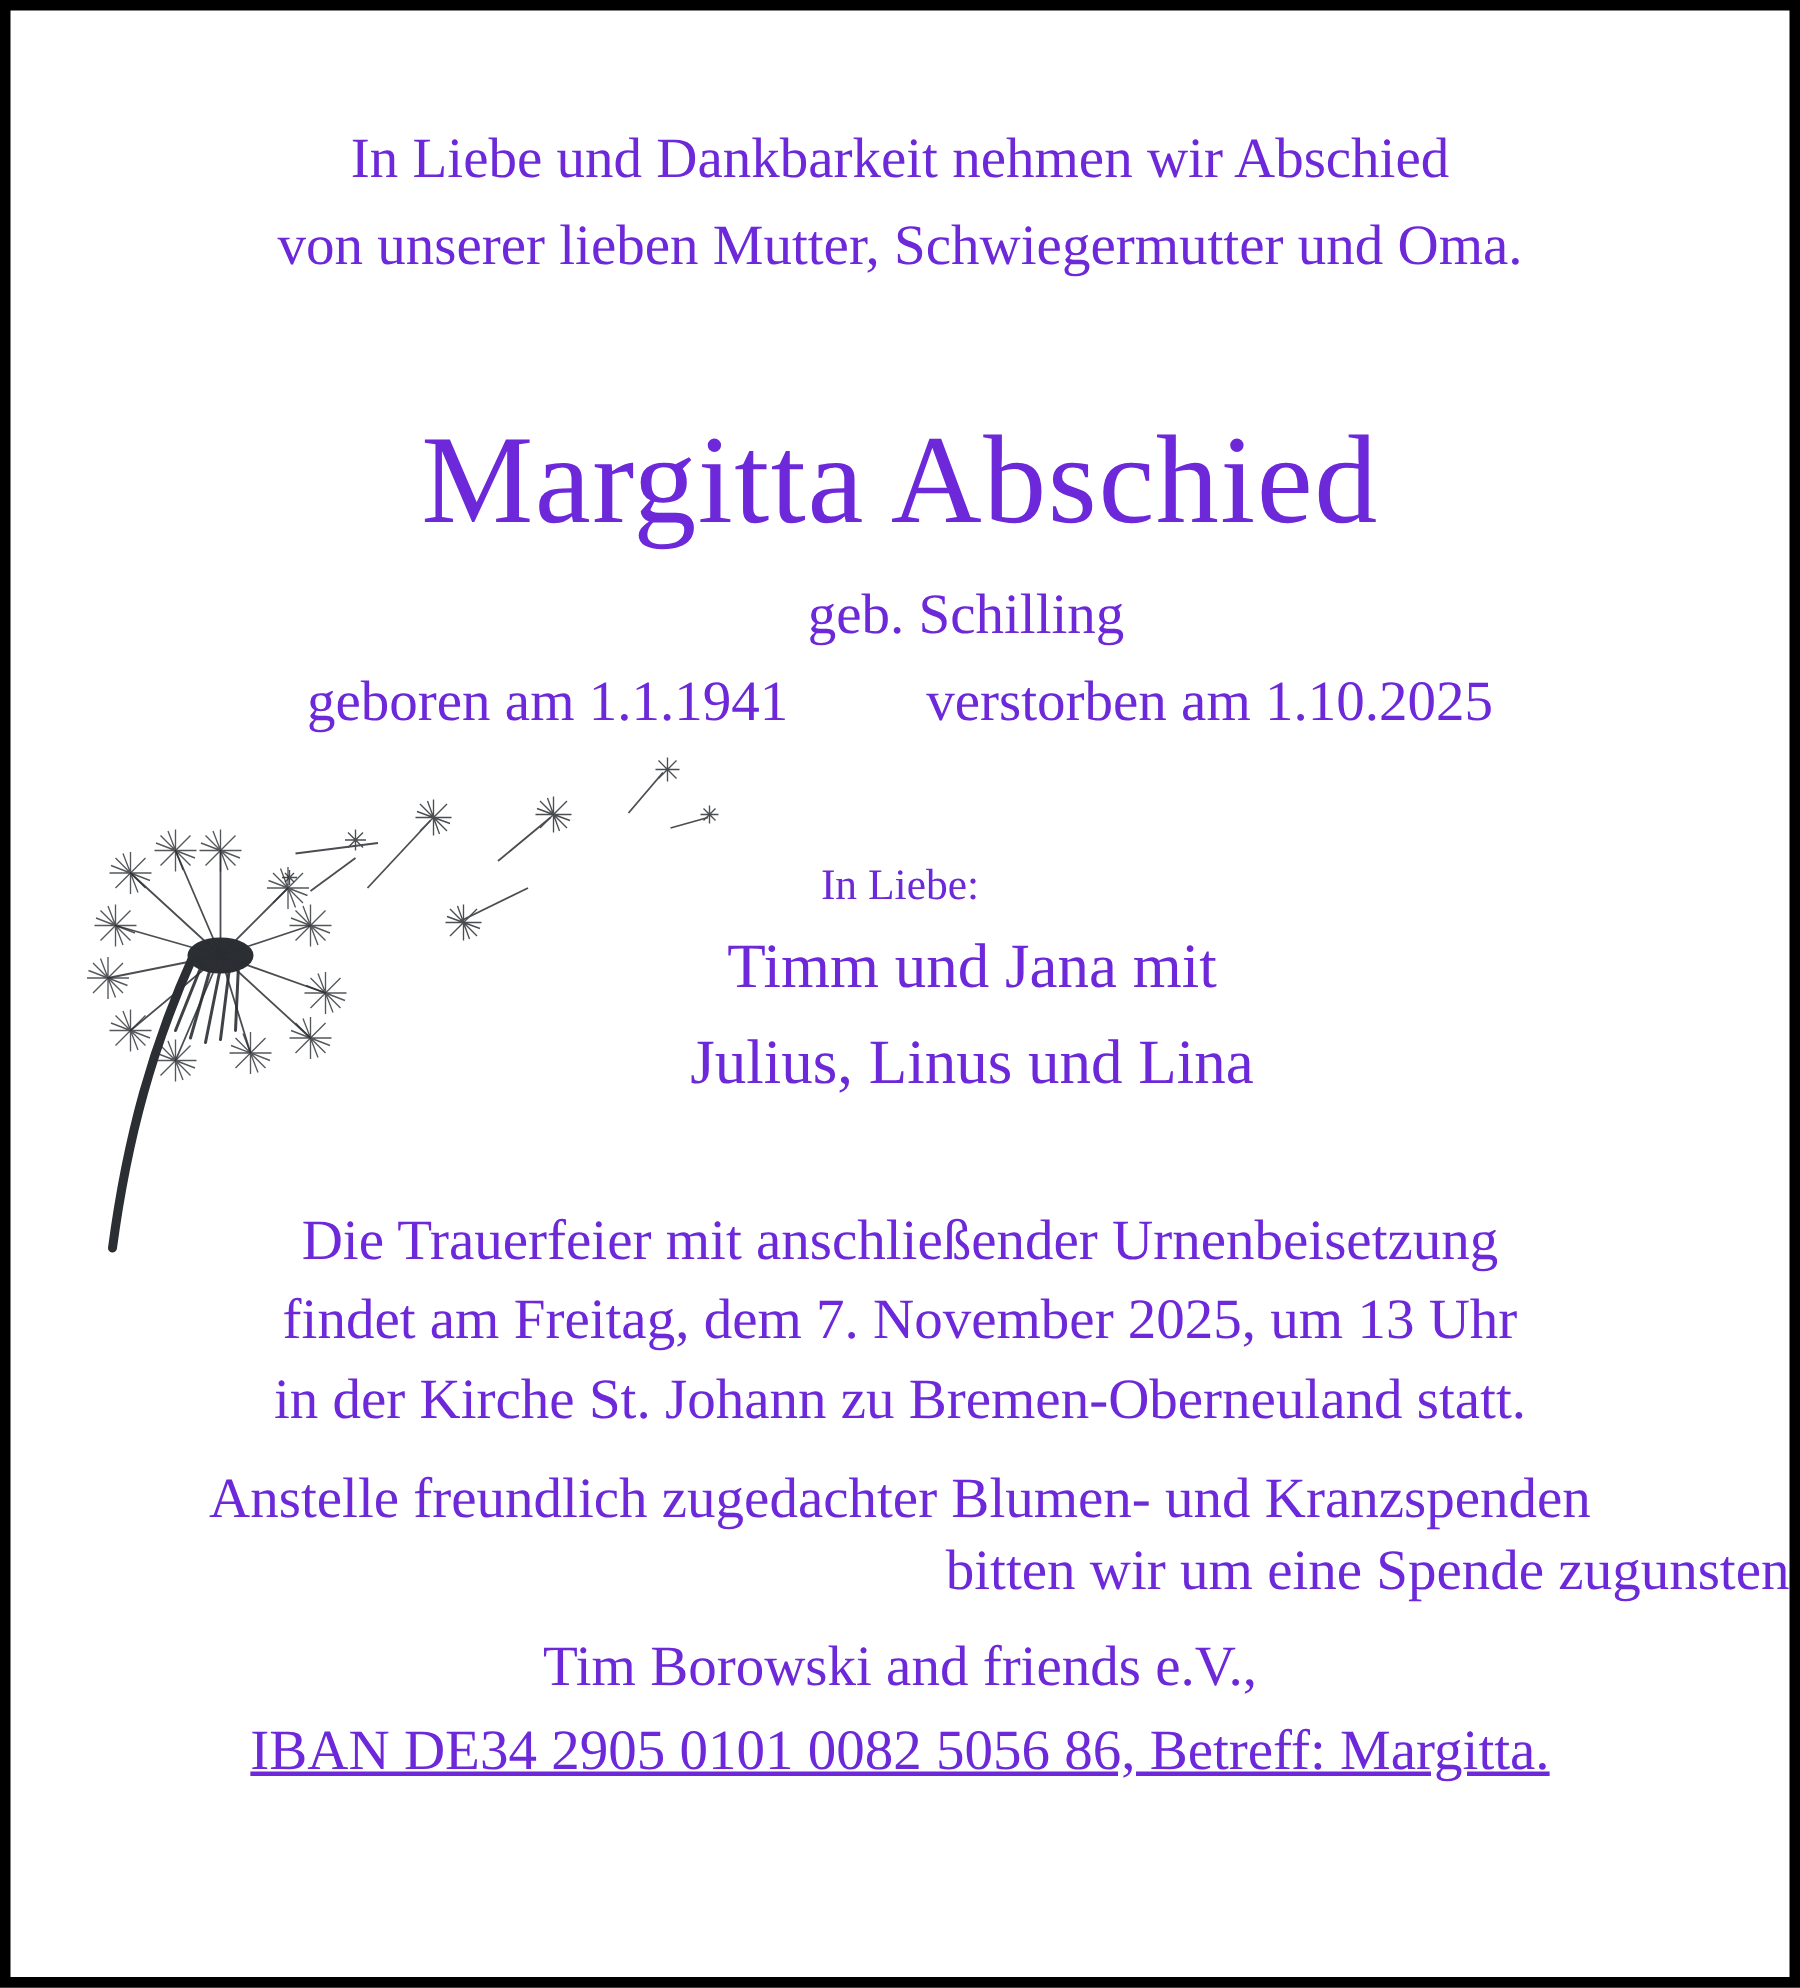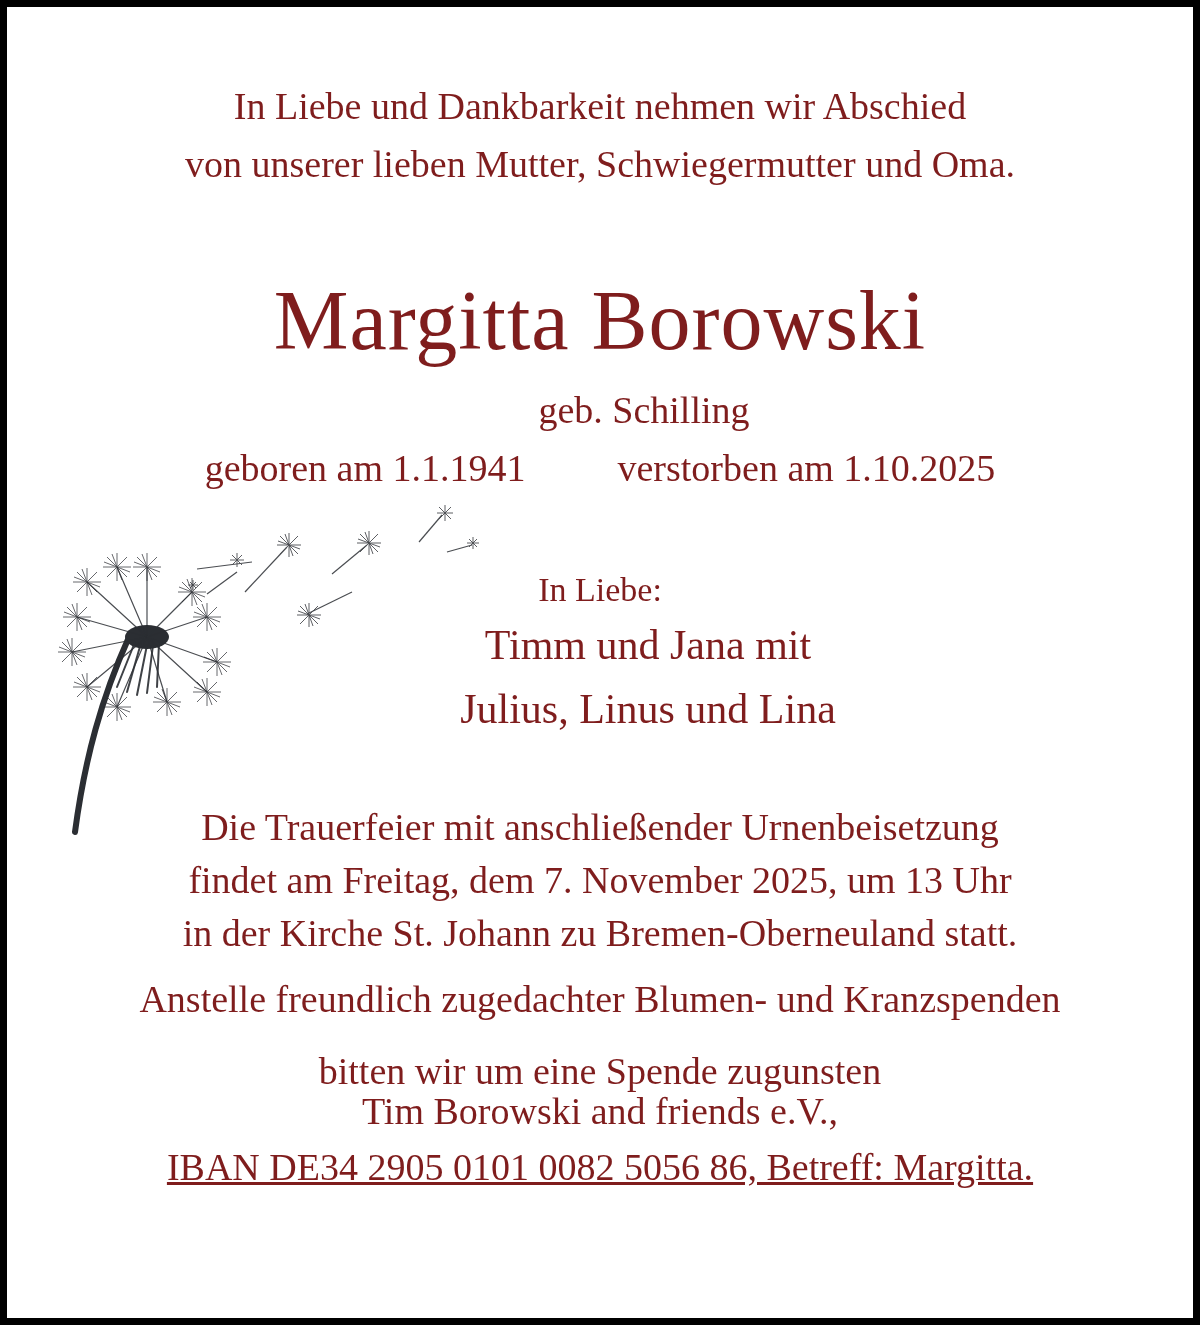--- a/index.html
+++ b/index.html
@@ -13,38 +13,38 @@
       position: relative;
       overflow: hidden;
     }
     .page {
       position: absolute;
       left: 7px;
       top: 7px;
       width: 1186px;
       height: 1311px;
       background: #ffffff;
-      color: #7f1d1d;
+      color: #6d28d9;
       font-family: "Liberation Serif", "DejaVu Serif", serif;
     }
     .line {
       position: absolute;
       left: 0;
       width: 1186px;
       text-align: center;
       white-space: nowrap;
       letter-spacing: 0px;
     }
     .intro { font-size: 38px; line-height: 58px; }
     .name { font-size: 84px; line-height: 100px; letter-spacing: 1px; }
     .maiden { font-size: 38px; line-height: 50px; padding-left: 44px; }
     .dates { font-size: 38px; line-height: 50px; }
     .dates span { display: inline-block; }
     .dates .gap { width: 92px; }
-    .love-label { font-size: 34px; line-height: 50px; }
+    .love-label { font-size: 29px; line-height: 50px; }
     .mourners { font-size: 42px; line-height: 64px; padding-left: 48px; }
     .service { font-size: 38px; line-height: 53px; }
     .donation { font-size: 38px; line-height: 56px; }
     .undertaker { font-size: 30px; line-height: 40px; }
 
     .dandelion {
       position: absolute;
       left: 40px;
       top: 490px;
       width: 480px;
@@ -52,21 +52,21 @@
     }
   </style>
 </head>
 <body>
 
 <div class="page">
 
   <div class="line intro" style="top:70px;">In Liebe und Dankbarkeit nehmen wir Abschied</div>
   <div class="line intro" style="top:128px;">von unserer lieben Mutter, Schwiegermutter und Oma.</div>
 
-  <div class="line name" style="top:264px;">Margitta Borowski</div>
+  <div class="line name" style="top:264px;">Margitta Abschied</div>
 
   <div class="line maiden" style="top:378px;">geb. Schilling</div>
 
   <div class="line dates" style="top:436px;">
     <span>geboren am 1.1.1941</span><span class="gap"></span><span>verstorben am 1.10.2025</span>
   </div>
 
   <svg class="dandelion" viewBox="0 0 480 350" xmlns="http://www.w3.org/2000/svg">
     <g stroke="#2b2e33" fill="none" stroke-linecap="round">
 
@@ -175,18 +175,18 @@
 
   <div class="line love-label" style="top:558px;">In Liebe:</div>
   <div class="line mourners" style="top:606px;">Timm und Jana mit</div>
   <div class="line mourners" style="top:670px;">Julius, Linus und Lina</div>
 
   <div class="line service" style="top:794px;">Die Trauerfeier mit anschließender Urnenbeisetzung</div>
   <div class="line service" style="top:847px;">findet am Freitag, dem 7. November 2025, um 13 Uhr</div>
   <div class="line service" style="top:900px;">in der Kirche St. Johann zu Bremen-Oberneuland statt.</div>
 
   <div class="line donation" style="top:964px;">Anstelle freundlich zugedachter Blumen- und Kranzspenden</div>
-  <div class="line donation" style="top:1036px;">bitten wir um eine Spende zugunsten</div>
+  <div class="line donation" style="top:1012px;text-align:right;">bitten wir um eine Spende zugunsten</div>
   <div class="line donation" style="top:1076px;">Tim Borowski and friends e.V.,</div>
   <div class="line donation" style="top:1132px;text-decoration:underline;">IBAN DE34 2905 0101 0082 5056 86, Betreff: Margitta.</div>
 
 
 </div>
 
 </body></html>

